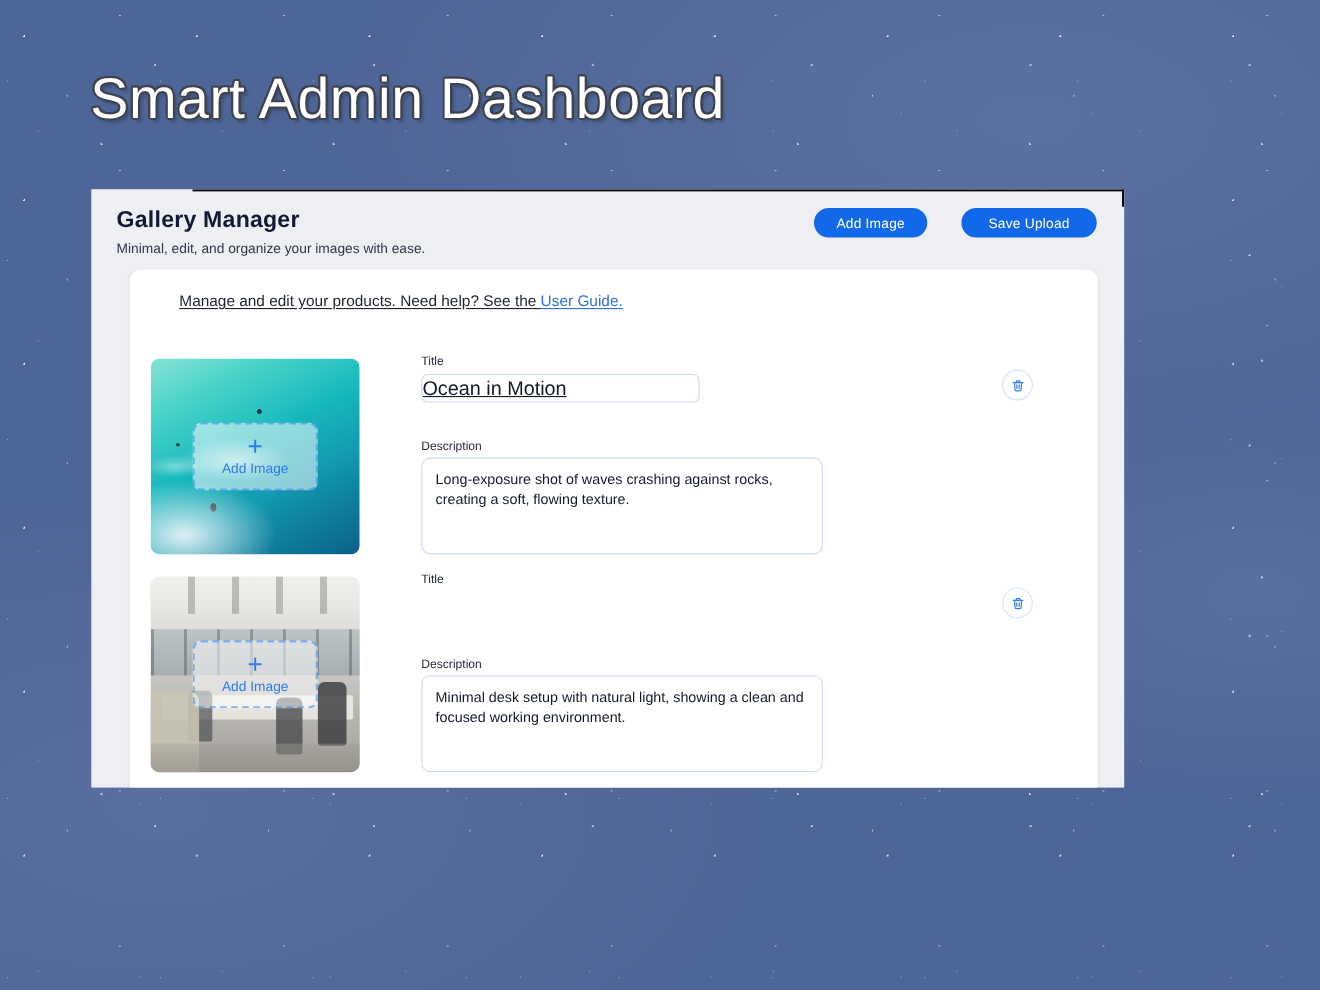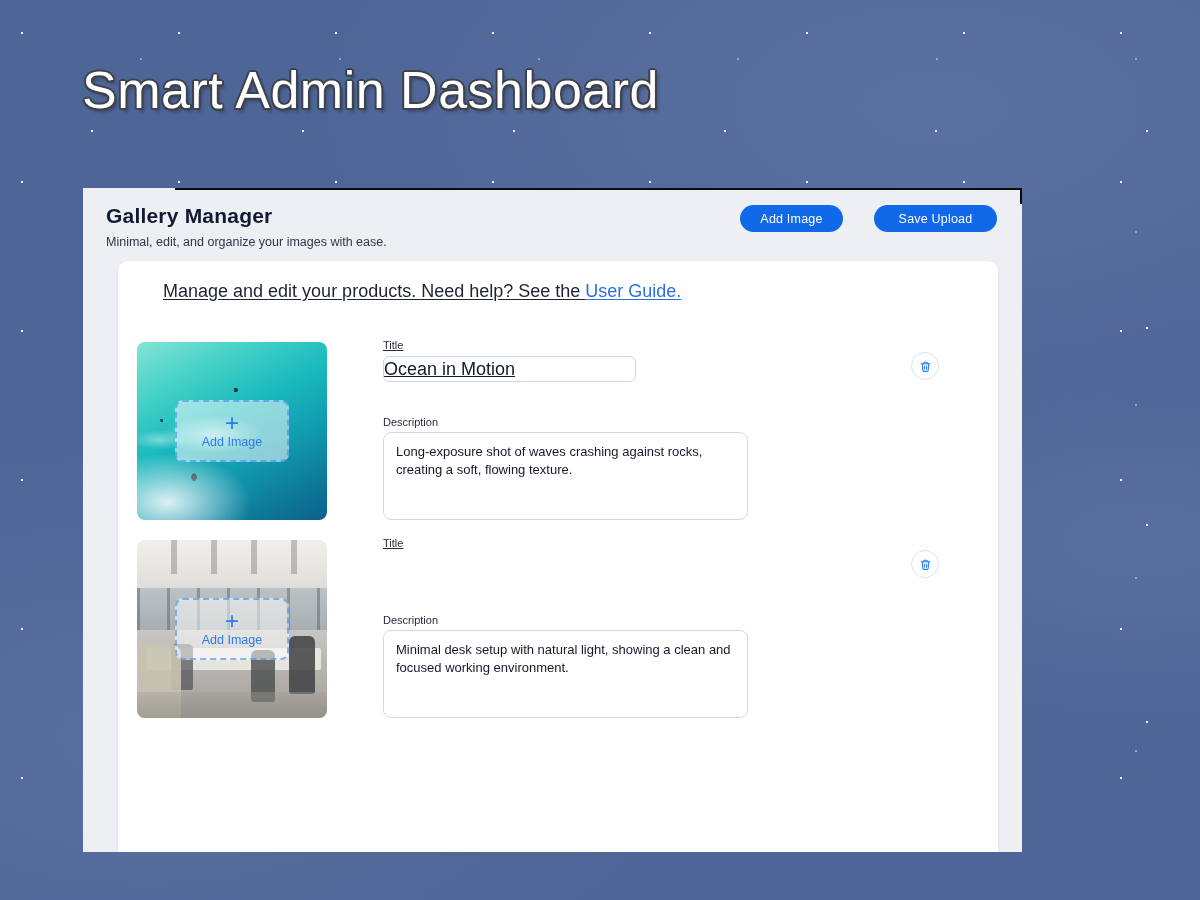--- a/index.html
+++ b/index.html
@@ -34,21 +34,21 @@
     font-size:52px; font-weight:500; letter-spacing:0.5px; color:#ffffff;
     text-shadow:
       -2px 0 0 #3e424b, 2px 0 0 #3e424b, 0 -2px 0 #3e424b, 0 2px 0 #3e424b,
       -1.5px -1.5px 0 #3e424b, 1.5px -1.5px 0 #3e424b,
       -1.5px 1.5px 0 #3e424b, 1.5px 1.5px 0 #3e424b,
       3px 4px 3px rgba(0,0,0,0.25);
   }
 
   
   .panel {
-    position:absolute; left:83px; top:188px; width:939px; height:664px;
+    position:absolute; left:83px; top:172px; width:939px; height:544px;
     background:#edeff2; overflow:hidden;
   }
   .frame-top  { position:absolute; top:0; left:92px; right:0; height:2px; background:#0c0c0c; }
   .frame-corner { position:absolute; top:0; right:0; width:2px; height:16px; background:#0c0c0c; }
 
   .win-title { position:absolute; left:23px; top:16px; font-size:21px; font-weight:700; color:#121a33; letter-spacing:0.2px; }
   .win-subtitle { position:absolute; left:23px; top:47px; font-size:12.5px; color:#2f3748; }
 
   .pill {
     position:absolute; top:17px; height:27px; border:none; border-radius:18px;
@@ -57,21 +57,21 @@
   }
   .pill.add  { right:179px; width:103px; }
   .pill.save { right:25px;  width:123px; }
 
   
   .card {
     position:absolute; left:35px; top:73px; width:880px; height:640px;
     background:#ffffff; border-radius:10px;
     box-shadow:0 1px 3px rgba(20,30,60,0.08);
   }
-  .help { position:absolute; left:45px; top:20px; font-size:18px; color:#1d2331; }
+  .help { position:absolute; left:45px; top:20px; font-size:14px; color:#1d2331; }
   .help span { text-decoration:underline; text-underline-offset:2px; }
   .help a { color:#2e6fe0; text-decoration:underline; text-underline-offset:2px; cursor:pointer; }
 
   .row { position:absolute; left:0; width:100%; height:200px; }
   .row0 { top:78px; }
   .row1 { top:276px; }
 
   
   .thumb {
     position:absolute; left:19px; top:3px; width:190px; height:178px;
@@ -116,21 +116,21 @@
     background:rgba(255,255,255,0.52);
     border:2px dashed rgba(74,144,245,0.65);
     display:flex; flex-direction:column; align-items:center; justify-content:center;
     gap:2px; cursor:pointer;
   }
   .dz-plus { font-size:24px; font-weight:300; line-height:20px; color:#2e7bea; }
   .dz-label { font-size:12.5px; font-weight:500; color:#2e7bea; }
 
   
   .f-label { position:absolute; left:265px; font-size:11px; color:#272c3c; }
-  .f-label.title { top:0;text-decoration:underline; }
+  .f-label.title { top:0; }
   .f-label.desc  { top:77px; }
   .title-input {
     position:absolute; left:265px; top:17px; width:253px; height:26px;
     border:1px solid #c9d5ee; border-radius:6px; background:#fff;
     font-family:"Liberation Sans", sans-serif; font-size:18px; color:#141a2c;
     padding:0 0; outline:none;text-decoration:underline;
   }
   .desc-input {
     position:absolute; left:265px; top:93px; width:365px; height:88px;
     border:1px solid #cdd9f1; border-radius:8px; background:#fff;

